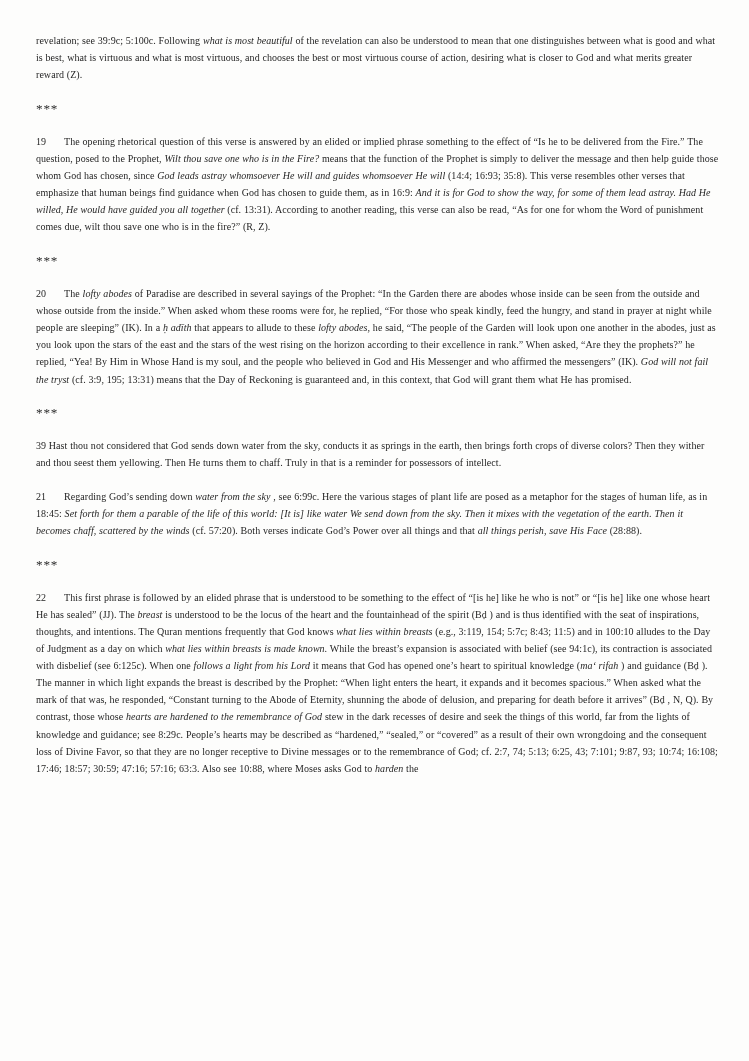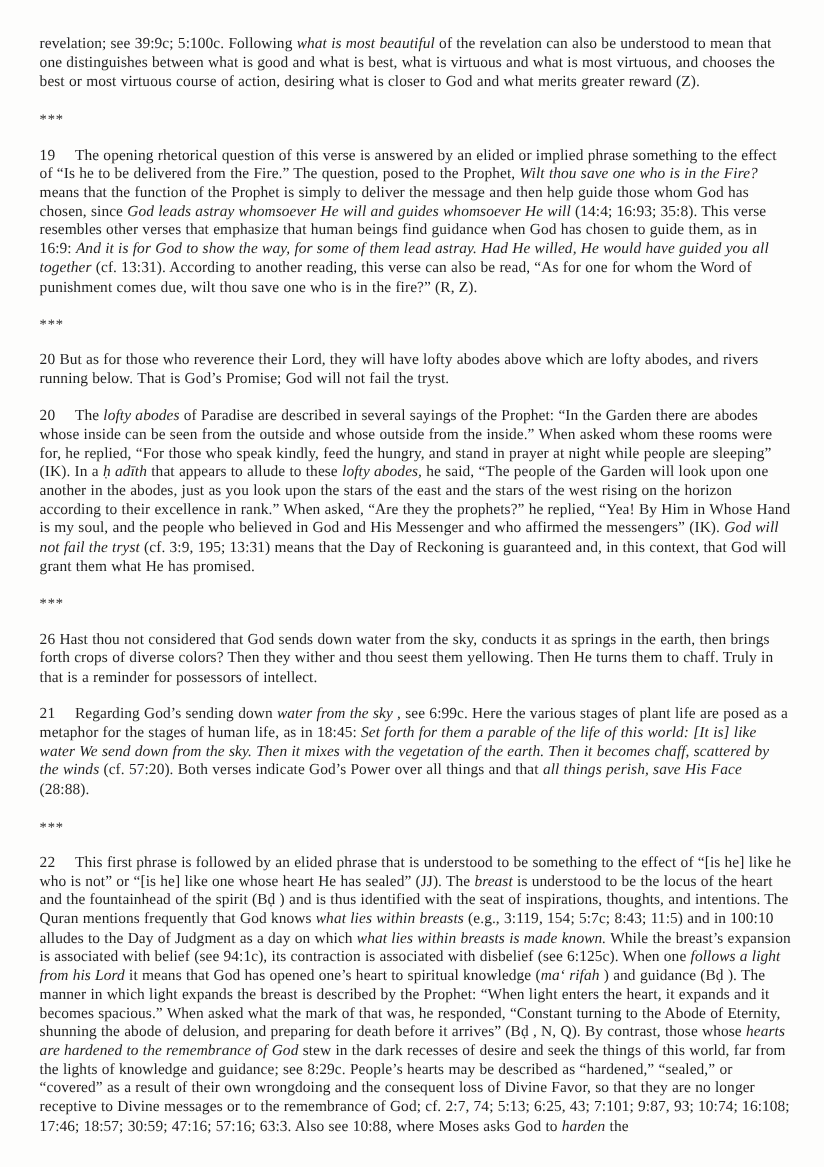--- a/index.html
+++ b/index.html
@@ -19,21 +19,21 @@
     background: #fdfdfc;
     box-sizing: border-box;
     padding: 32px 30px 20px 36px;
     overflow: hidden;
   }
   .content {
     width: 684px;
   }
   
   .para {
-    font-size: 14px;
+    font-size: 10px;
     line-height: 17.1px;
     text-align: left;
     margin: 0 0 16.5px 0;
     color: #1f1f1f;
     letter-spacing: 0.005em;
     word-spacing: 0.02em;
   }
   .para:last-child { margin-bottom: 0; }
 
   
@@ -67,27 +67,26 @@
 
     <p class="para"><span>revelation; see 39:9c; 5:100c. Following </span><i>what is most beautiful</i><span> of the revelation can also be understood to mean that one distinguishes between what is good and what is best, what is virtuous and what is most virtuous, and chooses the best or most virtuous course of action, desiring what is closer to God and what merits greater reward (Z).</span></p>
 
     <p class="divider">***</p>
 
 
     <p class="para commentary"><span class="cnum">19</span><span class="cgap"></span><span>The opening rhetorical question of this verse is answered by an elided or implied phrase something to the effect of “Is he to be delivered from the Fire.” The question, posed to the Prophet, </span><i>Wilt thou save one who is in the Fire?</i><span> means that the function of the Prophet is simply to deliver the message and then help guide those whom God has chosen, since </span><i>God leads astray whomsoever He will and guides whomsoever He will</i><span> (14:4; 16:93; 35:8). This verse resembles other verses that emphasize that human beings find guidance when God has chosen to guide them, as in 16:9: </span><i>And it is for God to show the way, for some of them lead astray. Had He willed, He would have guided you all together</i><span> (cf. 13:31). According to another reading, this verse can also be read, “As for one for whom the Word of punishment comes due, wilt thou save one who is in the fire?” (R, Z).</span></p>
 
     <p class="divider">***</p>
 
-    <p class="para verse">20 But as for those who reverence their Lord, they will have lofty abodes above which are lofty abodes, and rivers running below. That is God’s Promise; God will not fail the tryst.</p>
 
     <p class="para commentary"><span class="cnum">20</span><span class="cgap"></span><span>The </span><i>lofty abodes</i><span> of Paradise are described in several sayings of the Prophet: “In the Garden there are abodes whose inside can be seen from the outside and whose outside from the inside.” When asked whom these rooms were for, he replied, “For those who speak kindly, feed the hungry, and stand in prayer at night while people are sleeping” (IK). In a </span><i>ḥ adīth</i><span> that appears to allude to these </span><i>lofty abodes,</i><span> he said, “The people of the Garden will look upon one another in the abodes, just as you look upon the stars of the east and the stars of the west rising on the horizon according to their excellence in rank.” When asked, “Are they the prophets?” he replied, “Yea! By Him in Whose Hand is my soul, and the people who believed in God and His Messenger and who affirmed the messengers” (IK). </span><i>God will not fail the tryst</i><span> (cf. 3:9, 195; 13:31) means that the Day of Reckoning is guaranteed and, in this context, that God will grant them what He has promised.</span></p>
 
     <p class="divider">***</p>
 
-    <p class="para verse">26 Hast thou not considered that God sends down water from the sky, conducts it as springs in the earth, then brings forth crops of diverse colors? Then they wither and thou seest them yellowing. Then He turns them to chaff. Truly in that is a reminder for possessors of intellect.</p>
+    <p class="para verse">39 Hast thou not considered that God sends down water from the sky, conducts it as springs in the earth, then brings forth crops of diverse colors? Then they wither and thou seest them yellowing. Then He turns them to chaff. Truly in that is a reminder for possessors of intellect.</p>
 
     <p class="para commentary"><span class="cnum">21</span><span class="cgap"></span><span>Regarding God’s sending down </span><i>water from the sky</i><span> , see 6:99c. Here the various stages of plant life are posed as a metaphor for the stages of human life, as in 18:45: </span><i>Set forth for them a parable of the life of this world: [It is] like water We send down from the sky. Then it mixes with the vegetation of the earth. Then it becomes chaff, scattered by the winds</i><span> (cf. 57:20). Both verses indicate God’s Power over all things and that </span><i>all things perish, save His Face</i><span> (28:88).</span></p>
 
     <p class="divider">***</p>
 
 
     <p class="para commentary"><span class="cnum">22</span><span class="cgap"></span><span>This first phrase is followed by an elided phrase that is understood to be something to the effect of “[is he] like he who is not” or “[is he] like one whose heart He has sealed” (JJ). The </span><i>breast</i><span> is understood to be the locus of the heart and the fountainhead of the spirit (Bḍ ) and is thus identified with the seat of inspirations, thoughts, and intentions. The Quran mentions frequently that God knows </span><i>what lies within breasts</i><span> (e.g., 3:119, 154; 5:7c; 8:43; 11:5) and in 100:10 alludes to the Day of Judgment as a day on which </span><i>what lies within breasts is made known.</i><span> While the breast’s expansion is associated with belief (see 94:1c), its contraction is associated with disbelief (see 6:125c). When one </span><i>follows a light from his Lord</i><span> it means that God has opened one’s heart to spiritual knowledge (</span><i>ma‘ rifah</i><span> ) and guidance (Bḍ ). The manner in which light expands the breast is described by the Prophet: “When light enters the heart, it expands and it becomes spacious.” When asked what the mark of that was, he responded, “Constant turning to the Abode of Eternity, shunning the abode of delusion, and preparing for death before it arrives” (Bḍ , N, Q). By contrast, those whose </span><i>hearts are hardened to the remembrance of God</i><span> stew in the dark recesses of desire and seek the things of this world, far from the lights of knowledge and guidance; see 8:29c. People’s hearts may be described as “hardened,” “sealed,” or “covered” as a result of their own wrongdoing and the consequent loss of Divine Favor, so that they are no longer receptive to Divine messages or to the remembrance of God; cf. 2:7, 74; 5:13; 6:25, 43; 7:101; 9:87, 93; 10:74; 16:108; 17:46; 18:57; 30:59; 47:16; 57:16; 63:3. Also see 10:88, where Moses asks God to </span><i>harden</i><span> the </span></p>
 
   </div>
 </div>

